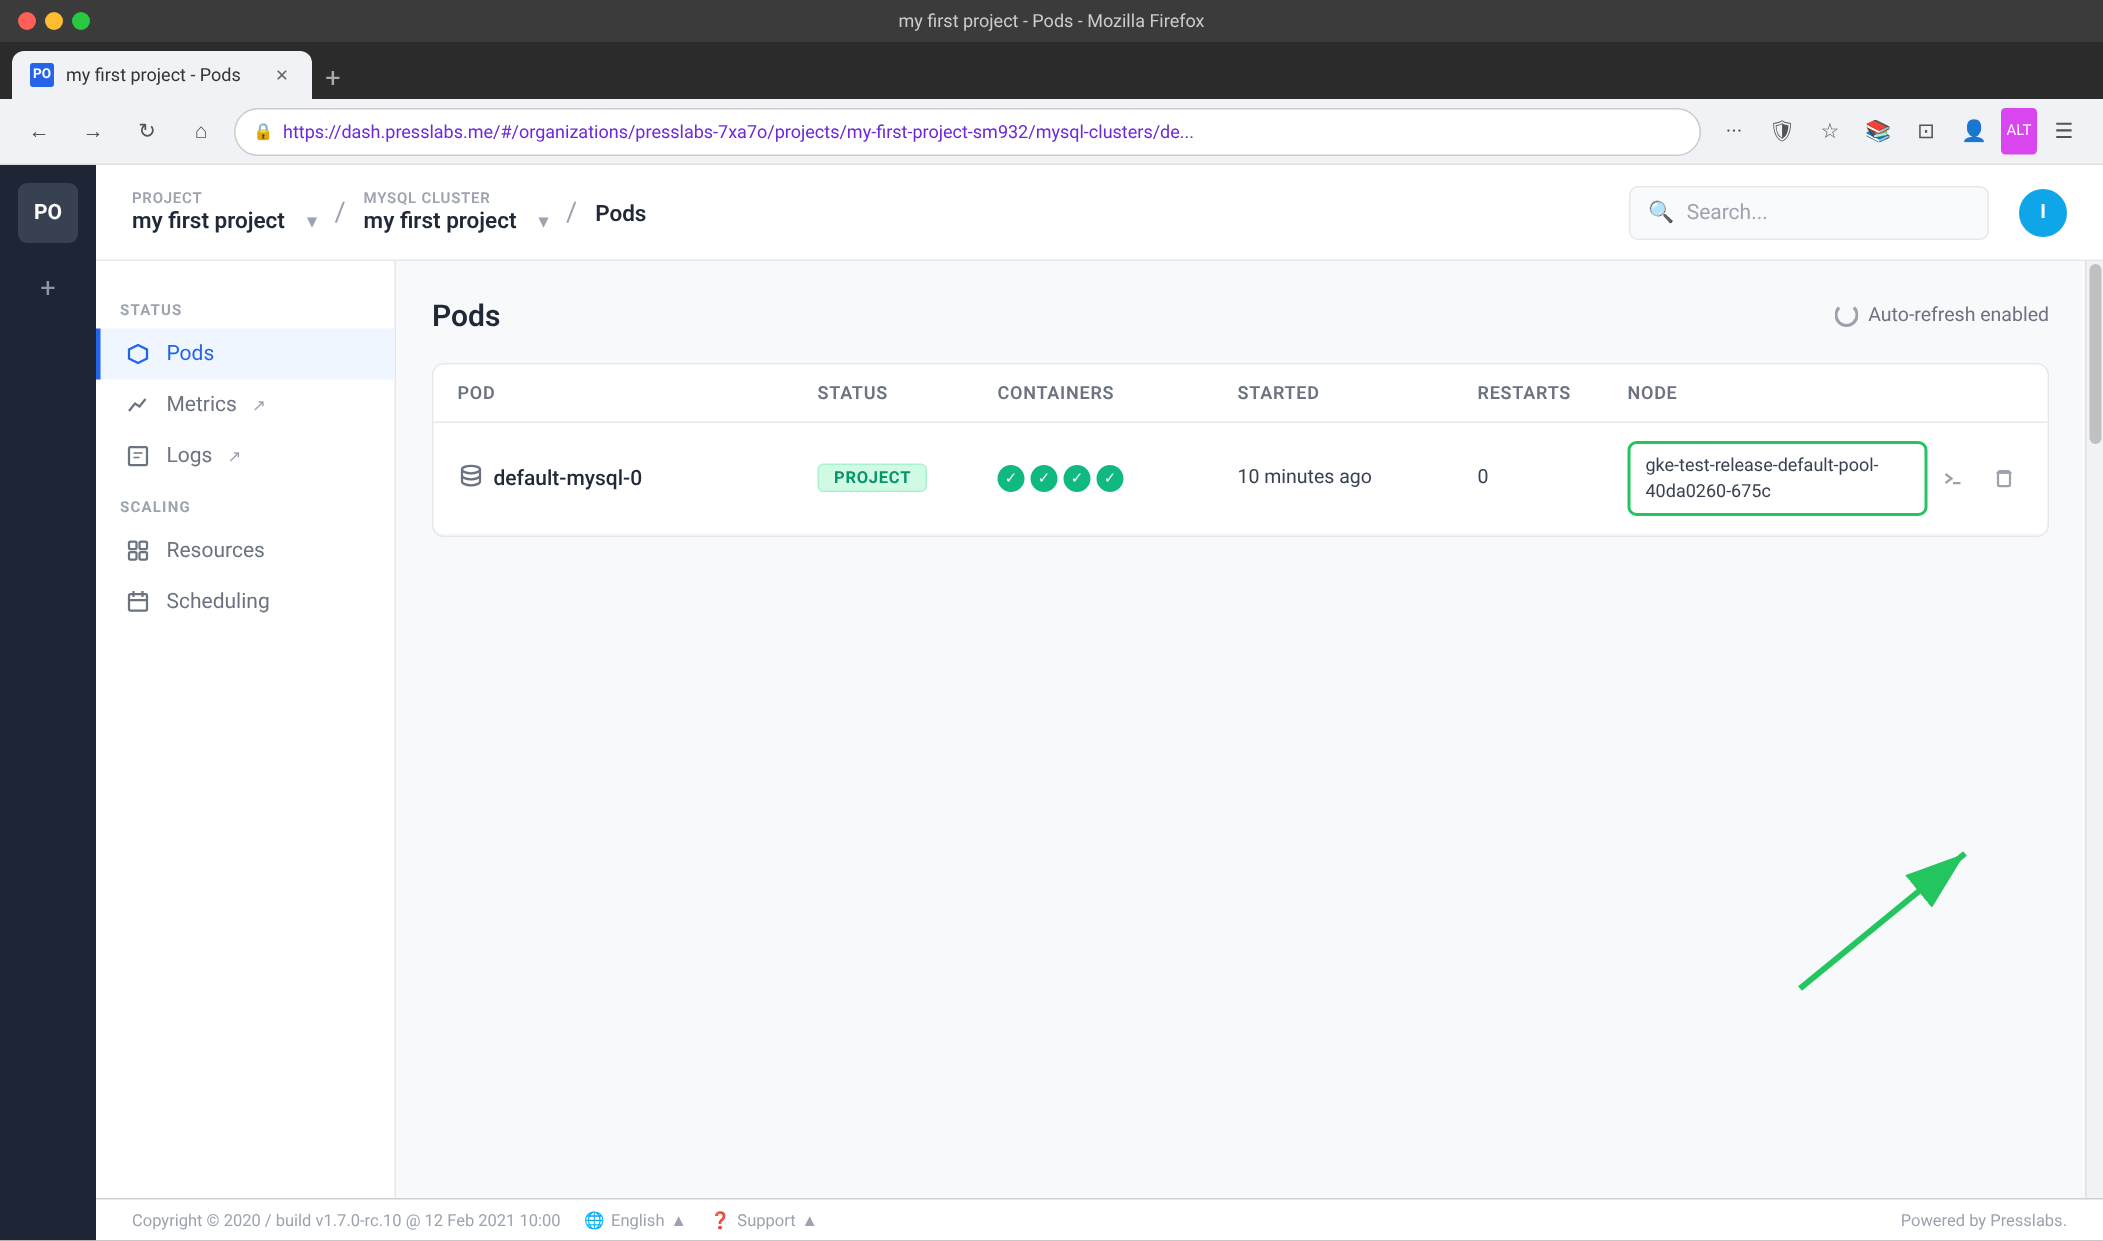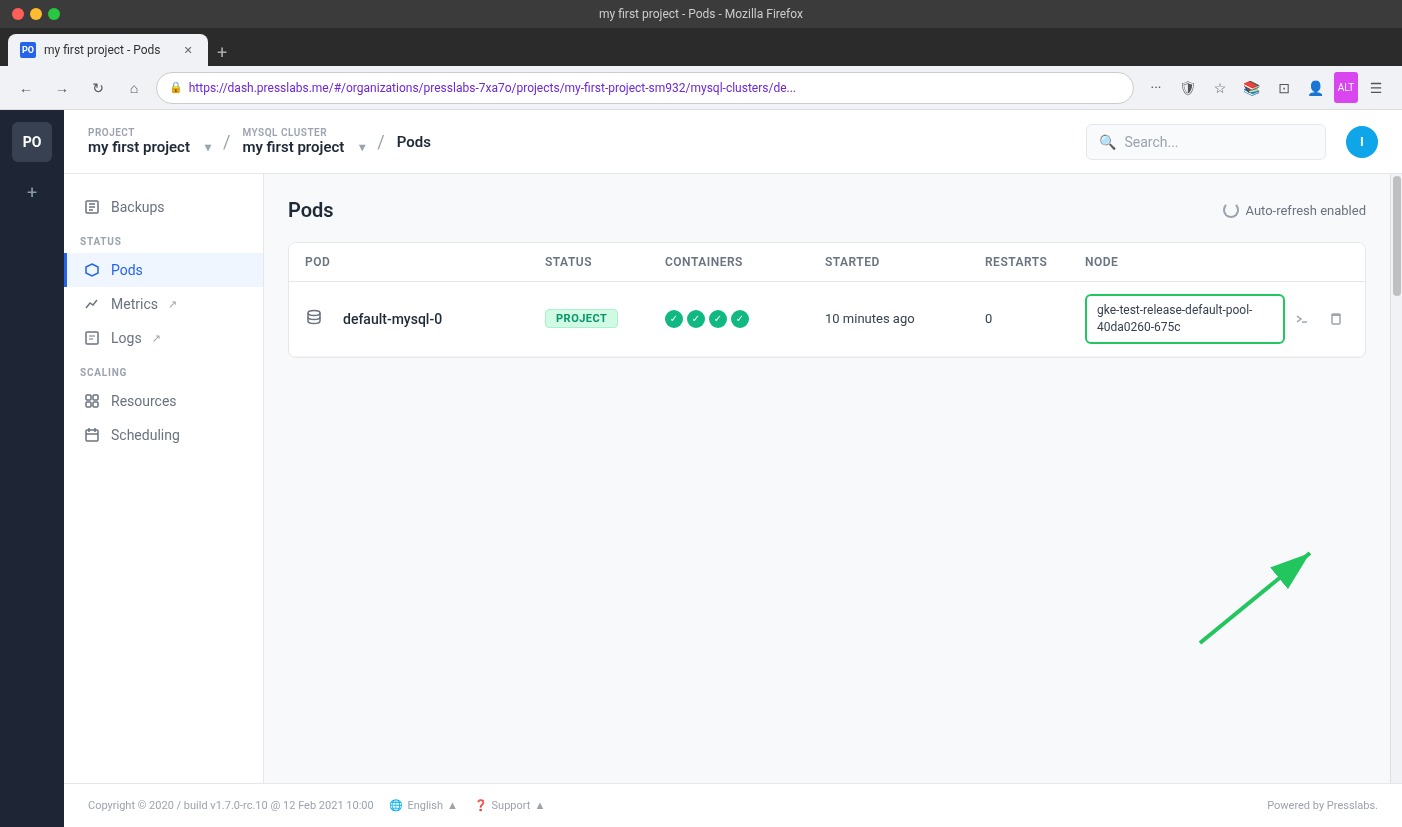--- a/index.html
+++ b/index.html
@@ -373,21 +373,21 @@
     .table-row {
       display: grid;
       grid-template-columns: 240px 120px 160px 160px 100px 1fr 60px;
       padding: 12px 16px;
       align-items: center;
       border-bottom: 1px solid #f3f4f6;
     }
     .pod-name-cell {
       display: flex;
       align-items: center;
-      gap: 20px;
+      gap: 6px;
     }
     .pod-db-icon {
       color: #6b7280;
       font-size: 16px;
     }
     .pod-name {
       font-size: 14px;
       color: #1f2937;
       font-weight: 500;
     }
@@ -455,21 +455,21 @@
       color: #9ca3af;
       cursor: pointer;
       border-radius: 4px;
       font-size: 14px;
     }
 
     
     .app-footer {
       background: white;
       border-top: 1px solid #e5e7eb;
-      height: 44px;
+      height: 28px;
       display: flex;
       align-items: center;
       padding: 0 24px;
       font-size: 11px;
       color: #9ca3af;
       gap: 16px;
     }
     .footer-spacer { flex: 1; }
     .footer-lang {
       display: flex;
@@ -573,31 +573,20 @@
         <div class="search-box">
           <span>🔍</span>
           <span style="color:#9ca3af;">Search...</span>
         </div>
         <div class="user-avatar">I</div>
       </div>
 
       <div class="main-wrapper">
 
         <div class="sidebar-nav">
-          <div class="sidebar-nav-item">
-            <span class="nav-icon">
-              <svg width="16" height="16" viewBox="0 0 16 16" fill="none">
-                <rect x="2" y="2" width="12" height="12" rx="1" stroke="#6b7280" stroke-width="1.5"></rect>
-                <line x1="5" y1="5" x2="11" y2="5" stroke="#6b7280" stroke-width="1.5"></line>
-                <line x1="5" y1="8" x2="11" y2="8" stroke="#6b7280" stroke-width="1.5"></line>
-                <line x1="5" y1="11" x2="9" y2="11" stroke="#6b7280" stroke-width="1.5"></line>
-              </svg>
-            </span>
-            <span>Backups</span>
-          </div>
 
           <div class="sidebar-section-label">STATUS</div>
 
           <div class="sidebar-nav-item active">
             <span class="nav-icon">
               <svg width="16" height="16" viewBox="0 0 16 16" fill="none">
                 <polygon points="8,2 14,5 14,11 8,14 2,11 2,5" stroke="#2563eb" stroke-width="1.5" fill="none"></polygon>
               </svg>
             </span>
             <span>Pods</span>

